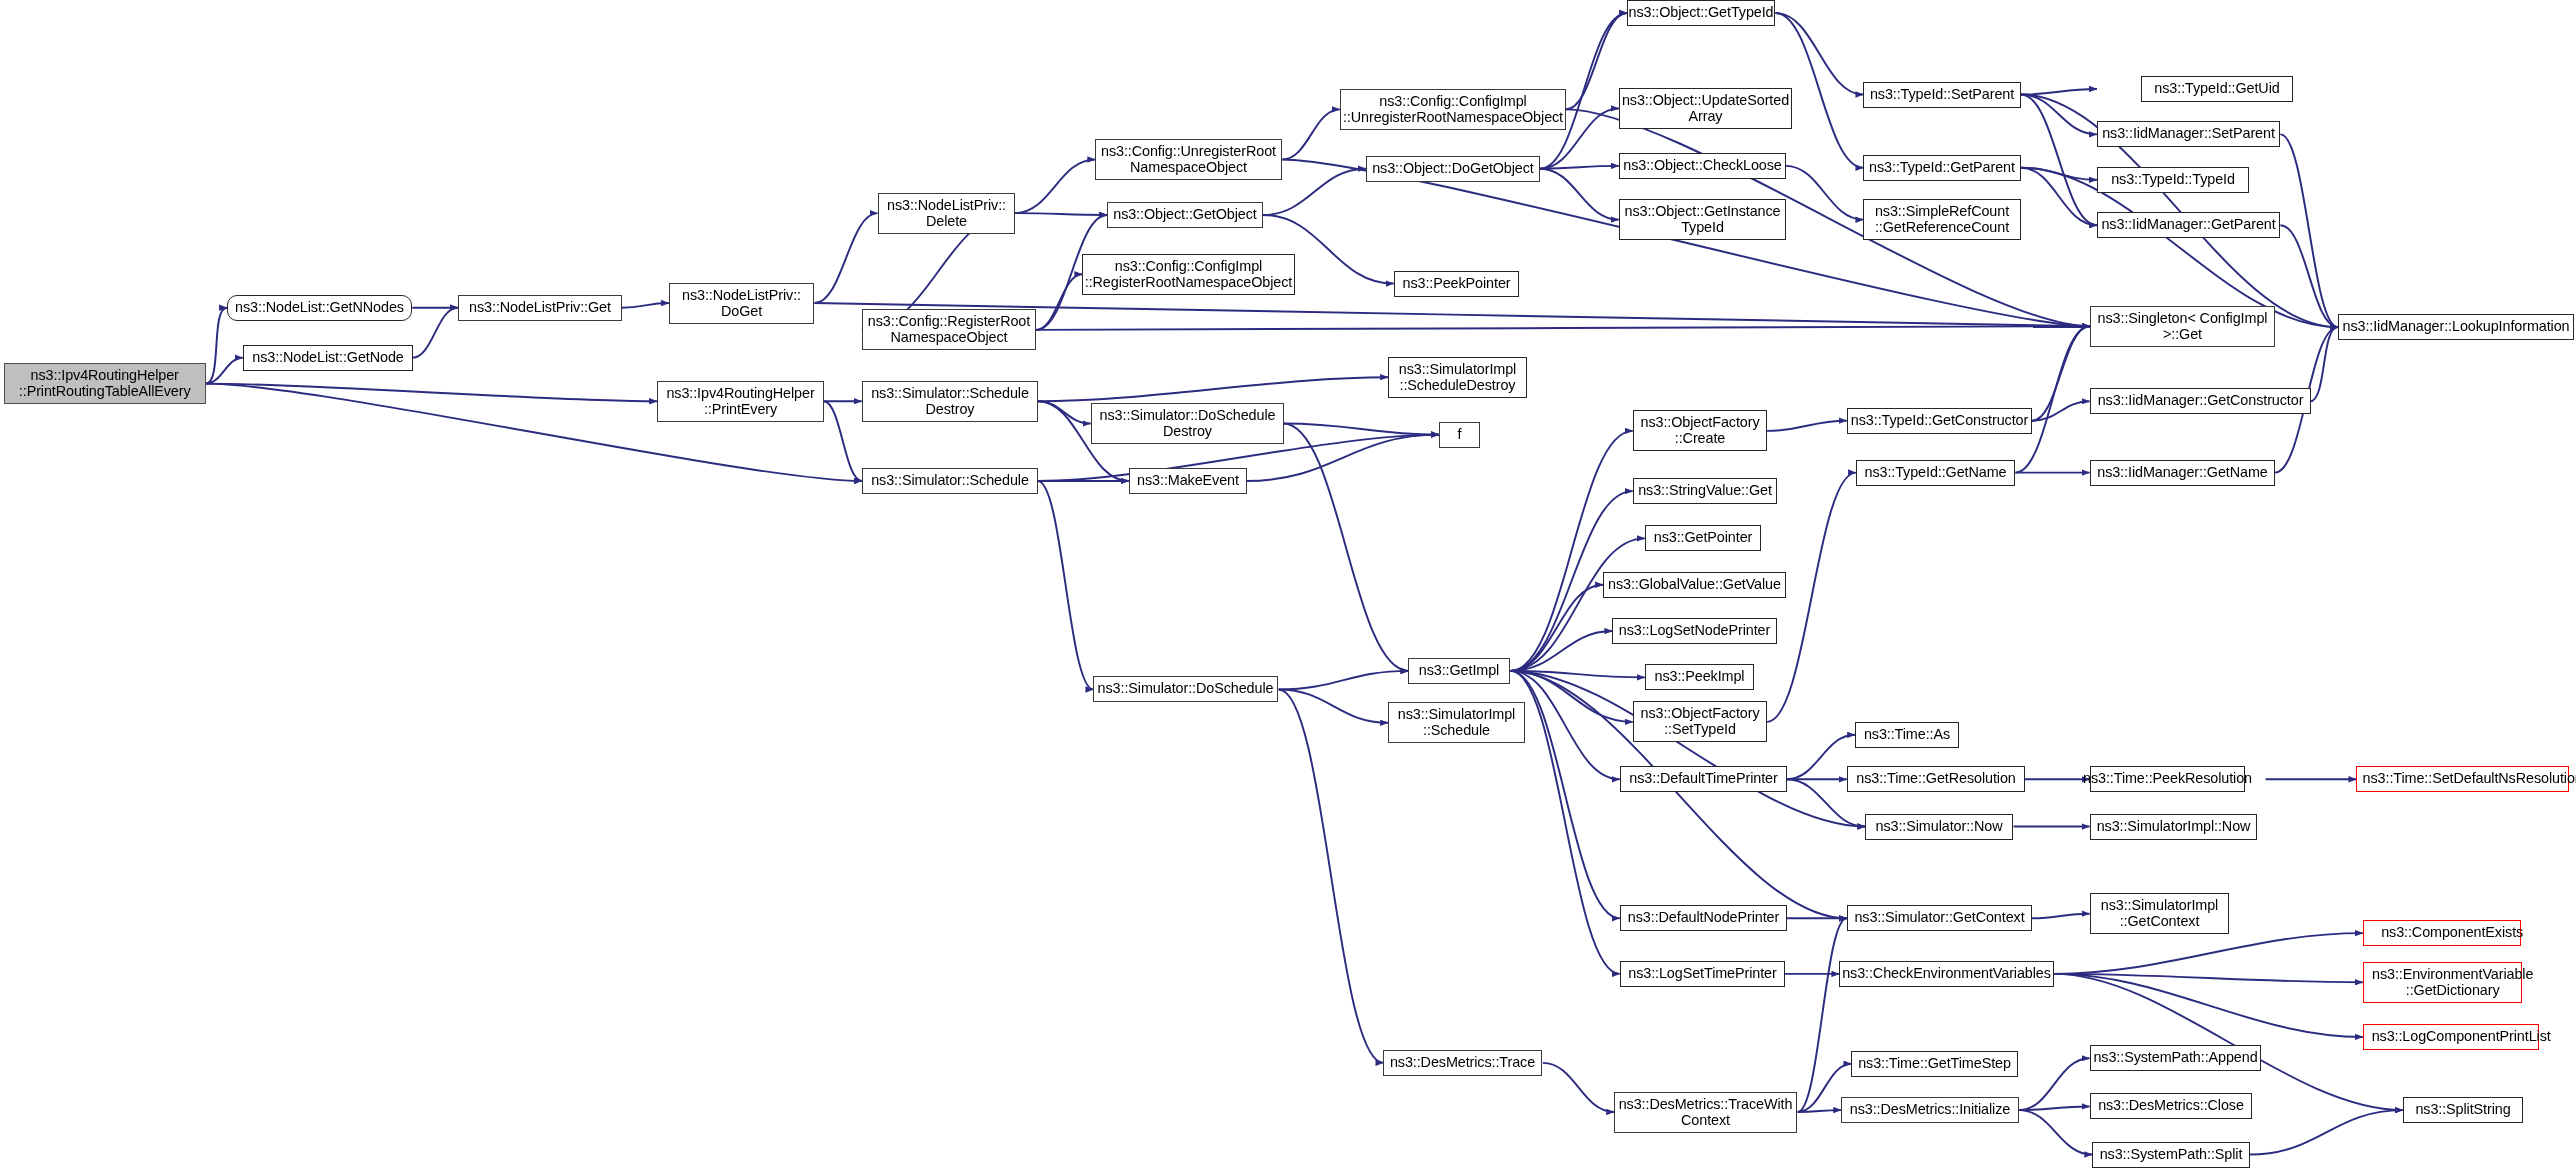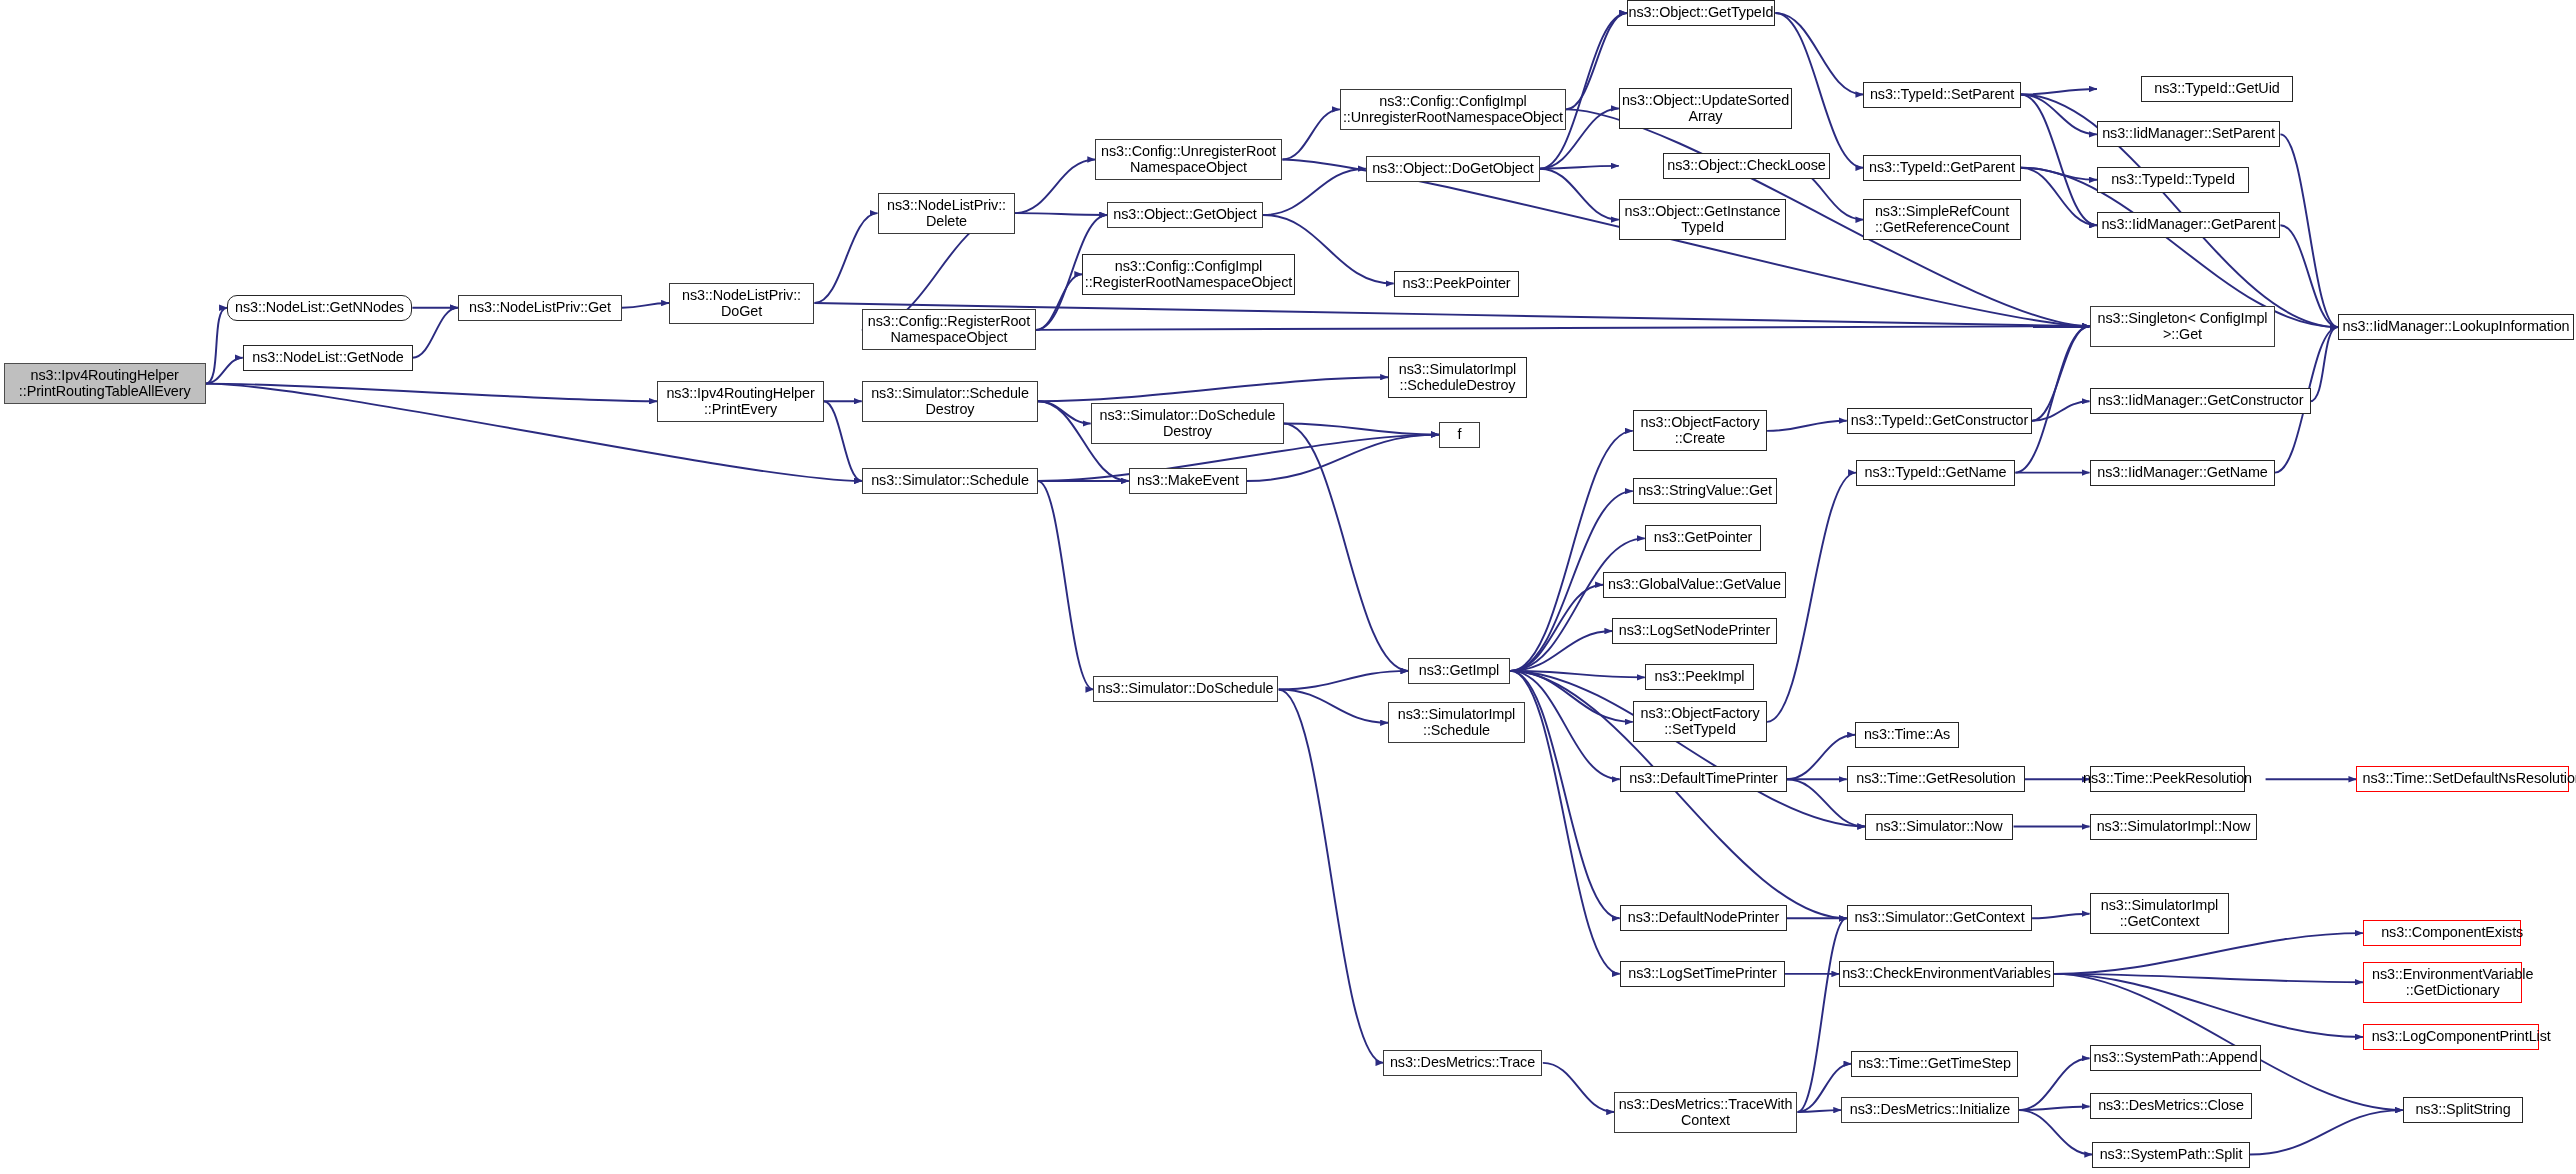--- a/index.html
+++ b/index.html
@@ -157,21 +157,21 @@
 ::RegisterRootNamespaceObject</span></div>
       <div class="node thick" style="left: 862px; top: 309px; width: 174px; height: 41px;"><span>ns3::Config::RegisterRoot
 NamespaceObject</span></div>
       <div class="node thick" style="left: 1340px; top: 89px; width: 226px; height: 41px;"><span>ns3::Config::ConfigImpl
 ::UnregisterRootNamespaceObject</span></div>
       <div class="node thick" style="left: 1366px; top: 156px; width: 174px; height: 26px;"><span>ns3::Object::DoGetObject</span></div>
       <div class="node " style="left: 1394px; top: 271px; width: 125px; height: 26px;"><span>ns3::PeekPointer</span></div>
       <div class="node " style="left: 1627px; top: 0px; width: 148px; height: 26px;"><span>ns3::Object::GetTypeId</span></div>
       <div class="node " style="left: 1619px; top: 88px; width: 173px; height: 41px;"><span>ns3::Object::UpdateSorted
 Array</span></div>
-      <div class="node " style="left: 1619px; top: 153px; width: 167px; height: 26px; margin-left: 44px;"><span>ns3::Object::CheckLoose</span></div>
+      <div class="node " style="left: 1619px; top: 153px; width: 167px; height: 26px;"><span>ns3::Object::CheckLoose</span></div>
       <div class="node " style="left: 1619px; top: 199px; width: 167px; height: 41px;"><span>ns3::Object::GetInstance
 TypeId</span></div>
       <div class="node " style="left: 1863px; top: 82px; width: 158px; height: 26px;"><span>ns3::TypeId::SetParent</span></div>
       <div class="node " style="left: 1863px; top: 155px; width: 158px; height: 26px;"><span>ns3::TypeId::GetParent</span></div>
       <div class="node " style="left: 1863px; top: 199px; width: 158px; height: 41px;"><span>ns3::SimpleRefCount
 ::GetReferenceCount</span></div>
       <div class="node " style="left: 2097px; top: 76px; width: 152px; height: 26px; margin-left: 44px;"><span>ns3::TypeId::GetUid</span></div>
       <div class="node " style="left: 2097px; top: 121px; width: 183px; height: 26px;"><span>ns3::IidManager::SetParent</span></div>
       <div class="node " style="left: 2097px; top: 167px; width: 152px; height: 26px;"><span>ns3::TypeId::TypeId</span></div>
       <div class="node " style="left: 2097px; top: 212px; width: 183px; height: 26px;"><span>ns3::IidManager::GetParent</span></div>

